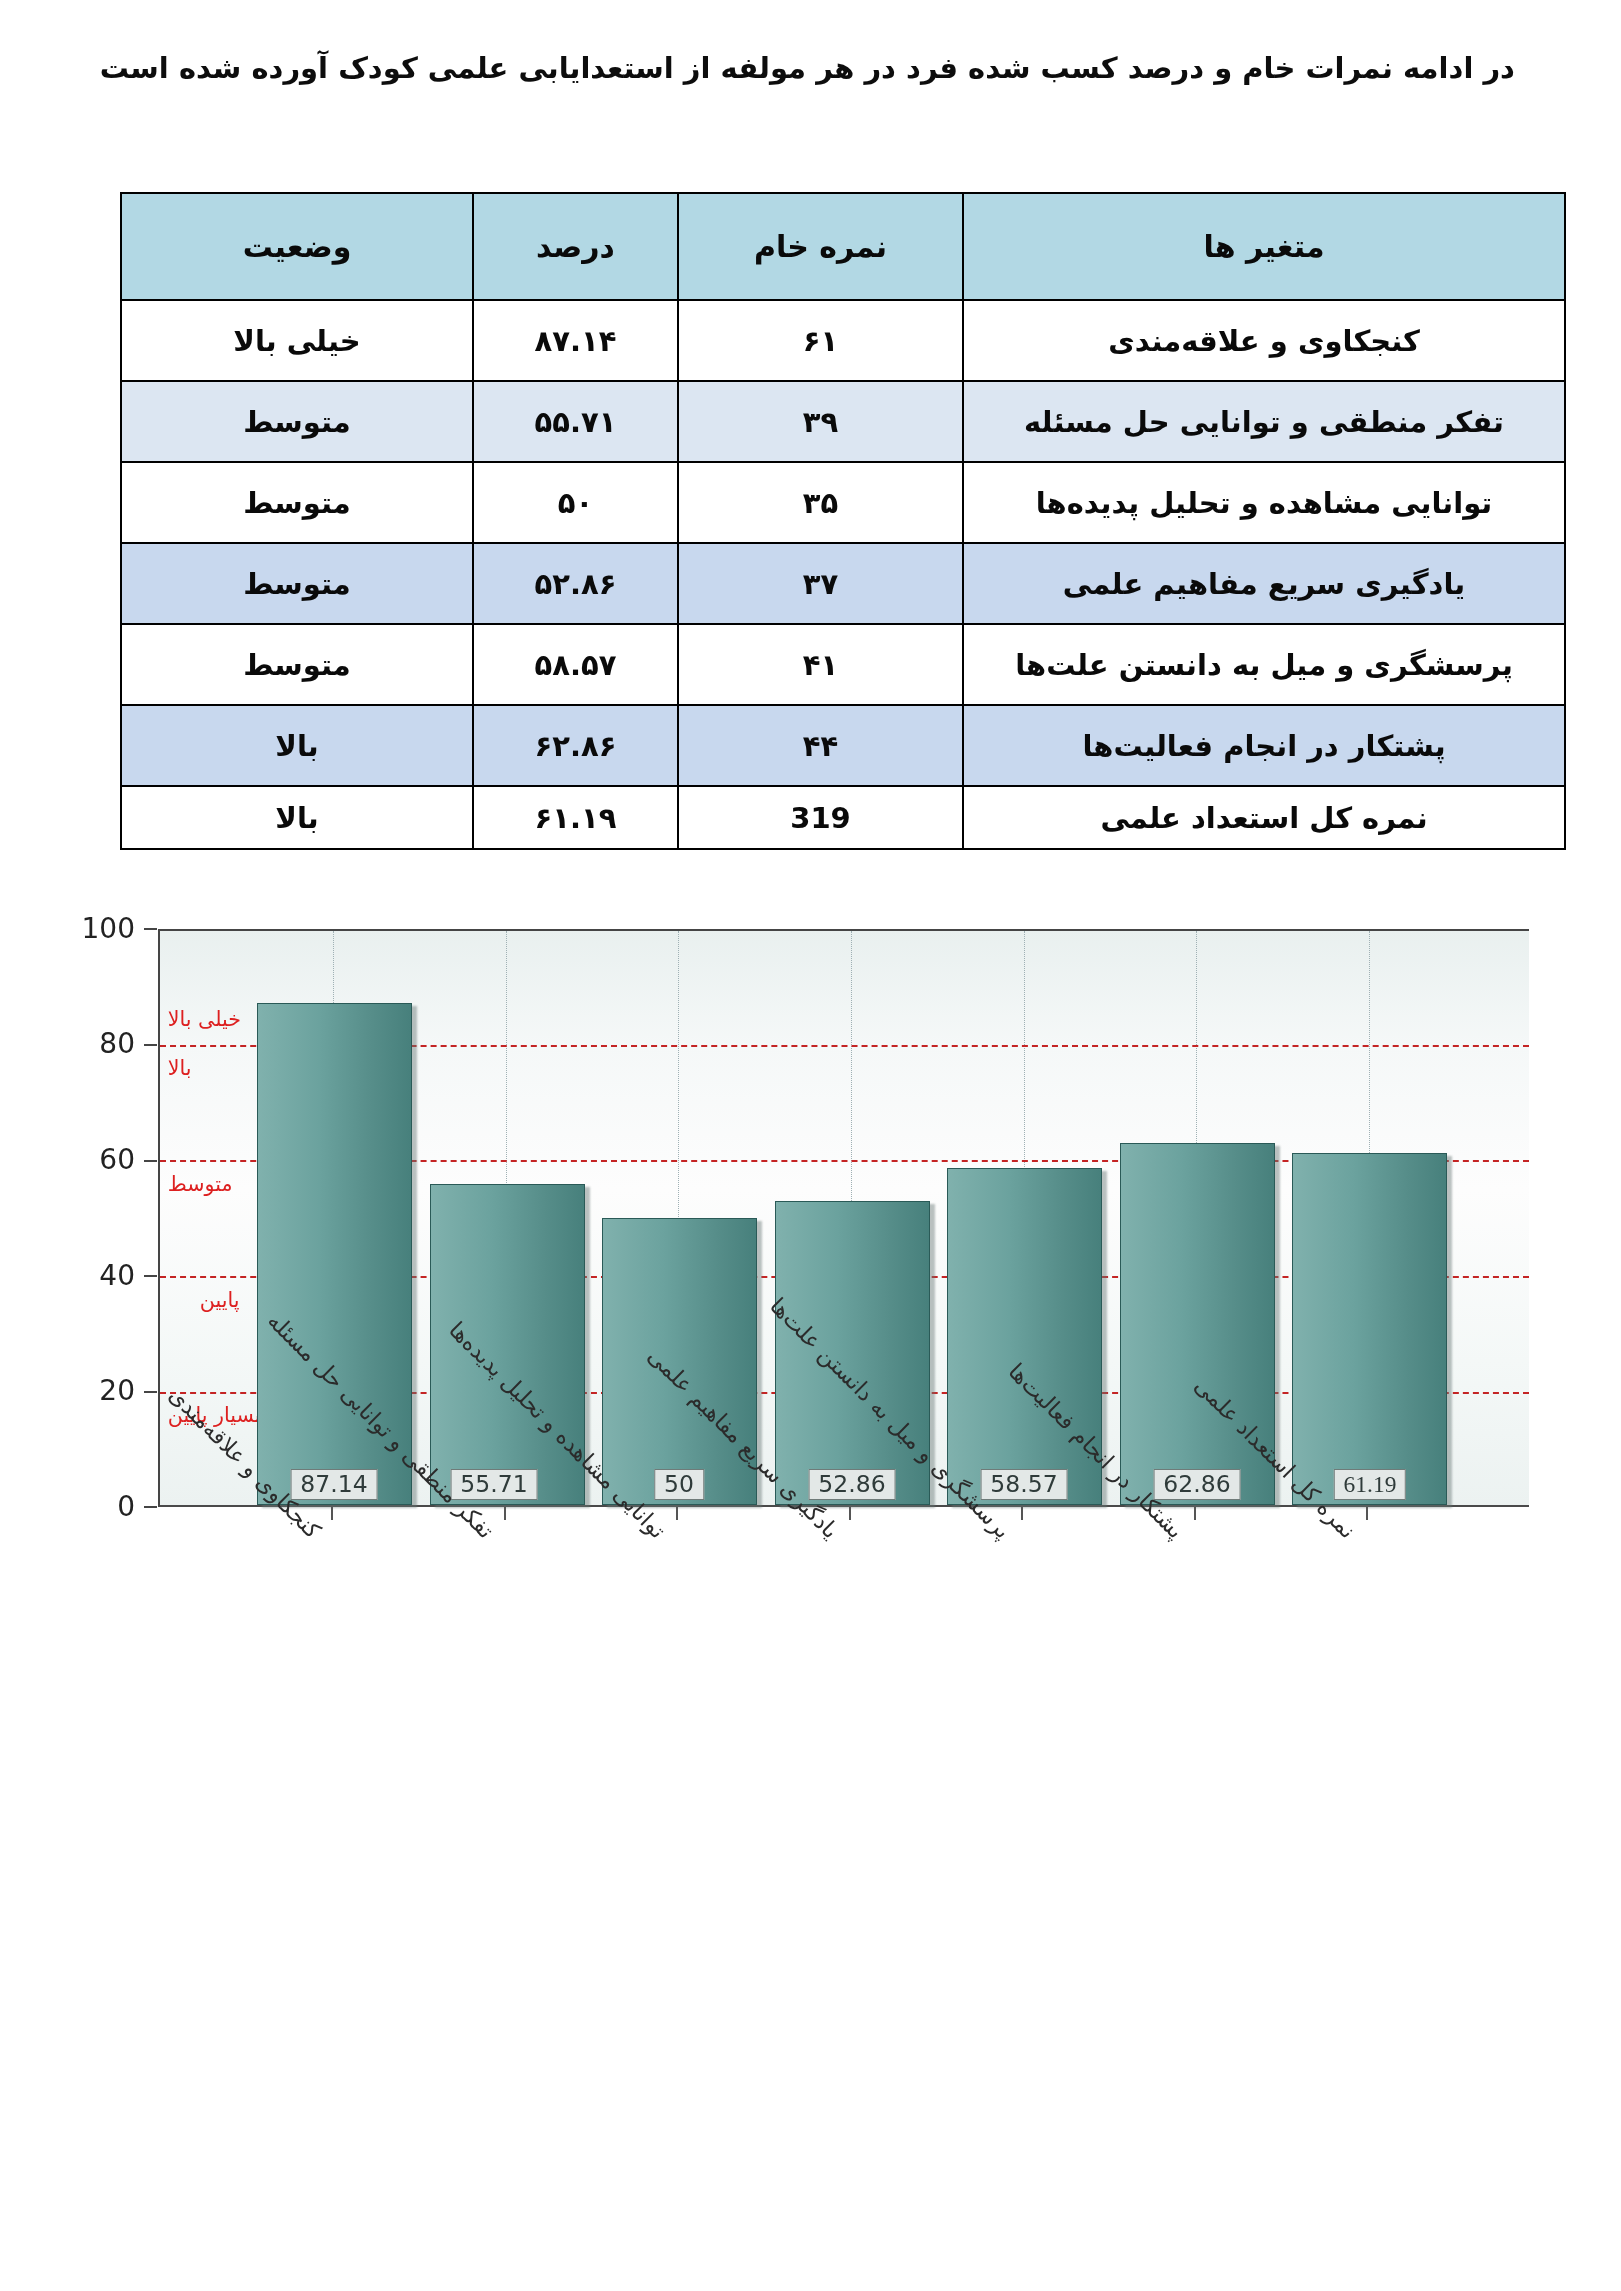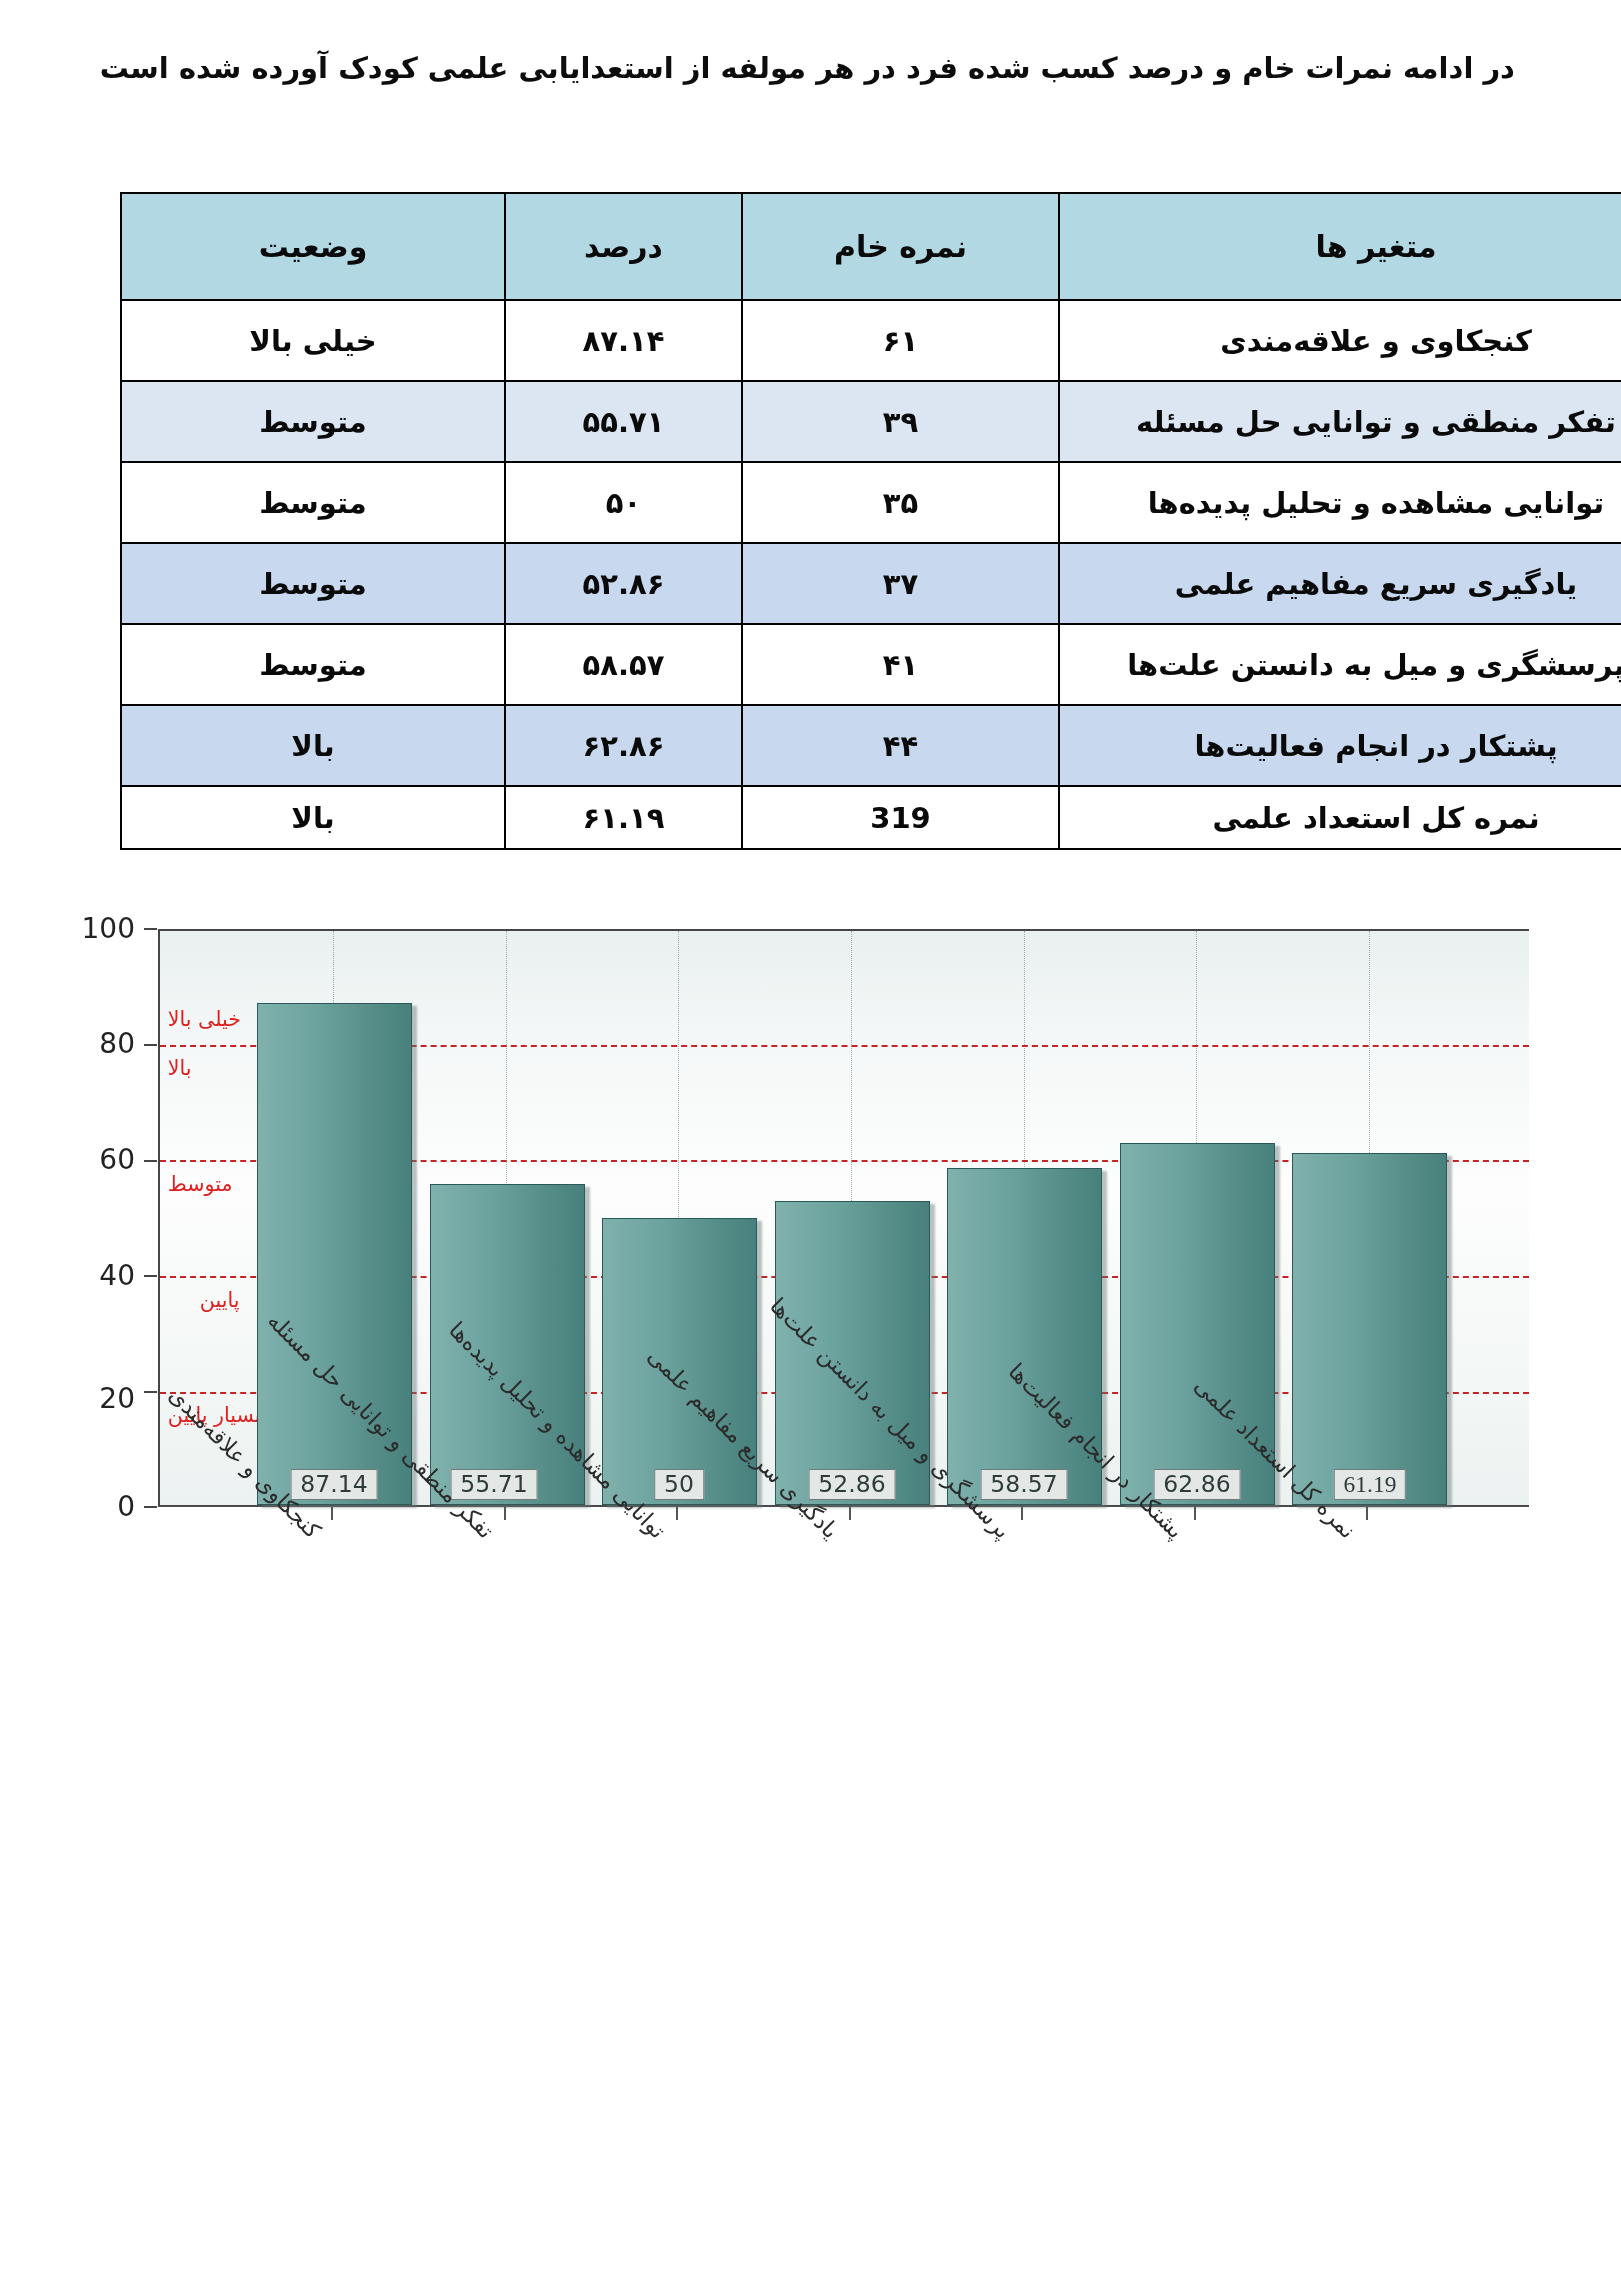--- a/index.html
+++ b/index.html
@@ -17,21 +17,21 @@
     font-size:30px;font-weight:bold;color:#0d0d0d;
   }
   
   table.score{
     position:absolute;top:192px;left:120px;width:1380px;
     direction:rtl;border-collapse:collapse;table-layout:fixed;
     border:2.9px solid #000;
   }
   table.score td,table.score th{
     border:2px solid #000;text-align:center;vertical-align:middle;
-    font-weight:bold;color:#0a0a0a;padding:0 23px;
+    font-weight:bold;color:#0a0a0a;padding:0 7px;
   }
   table.score th{height:105px;background:#b2d8e4;font-size:30px;}
   table.score td{height:79px;font-size:29px;background:#ffffff;}
   table.score tr.s1 td{background:#dce6f2;}
   table.score tr.s2 td{background:#c8d8ee;}
   table.score tr.last td{height:61px;}
   .c-var{width:586px}.c-raw{width:269px}.c-pct{width:189px}.c-status{width:336px}
   
   #chart-layer{position:absolute;left:0;top:0;width:1621px;height:2292px;pointer-events:none;}
   .plot-area{
@@ -160,21 +160,21 @@
         <div class="bar-value-label" style="left: 692px;">52.86</div>
         <div class="bar" style="left: 787px; height: 337px;"></div>
         <div class="bar-value-label" style="left: 864px;">58.57</div>
         <div class="bar" style="left: 960px; height: 362px;"></div>
         <div class="bar-value-label" style="left: 1037px;">62.86</div>
         <div class="bar" style="left: 1132px; height: 352px;"></div>
         <div class="bar-value-label" style="left: 1210px; font-family: Liberation Serif, serif;">61.19</div>
       </div>
   <div class="y-axis-label" style="left: 57px; top: 1490px;">0</div>
       <div class="y-tick" style="left: 144px; top: 1506px;"></div>
-      <div class="y-axis-label" style="left: 57px; top: 1374px; margin-top: 8px;">20</div>
+      <div class="y-axis-label" style="left: 57px; top: 1374px;">20</div>
       <div class="y-tick" style="left: 144px; top: 1391px;"></div>
       <div class="y-axis-label" style="left: 57px; top: 1259px;">40</div>
       <div class="y-tick" style="left: 144px; top: 1275px;"></div>
       <div class="y-axis-label" style="left: 57px; top: 1143px;">60</div>
       <div class="y-tick" style="left: 144px; top: 1160px;"></div>
       <div class="y-axis-label" style="left: 57px; top: 1027px;">80</div>
       <div class="y-tick" style="left: 144px; top: 1044px;"></div>
       <div class="y-axis-label" style="left: 57px; top: 912px;">100</div>
       <div class="y-tick" style="left: 144px; top: 928px;"></div>
       <div class="x-tick" style="left: 331px; top: 1507px;"></div>

